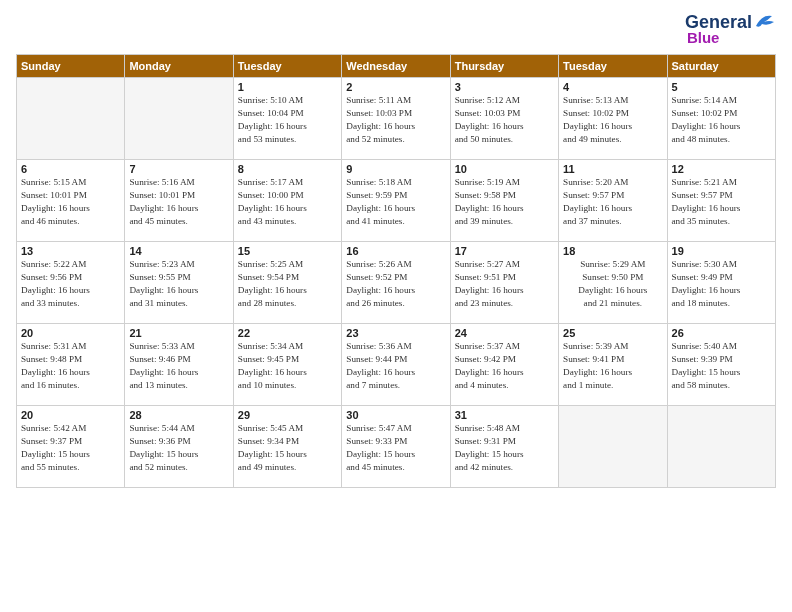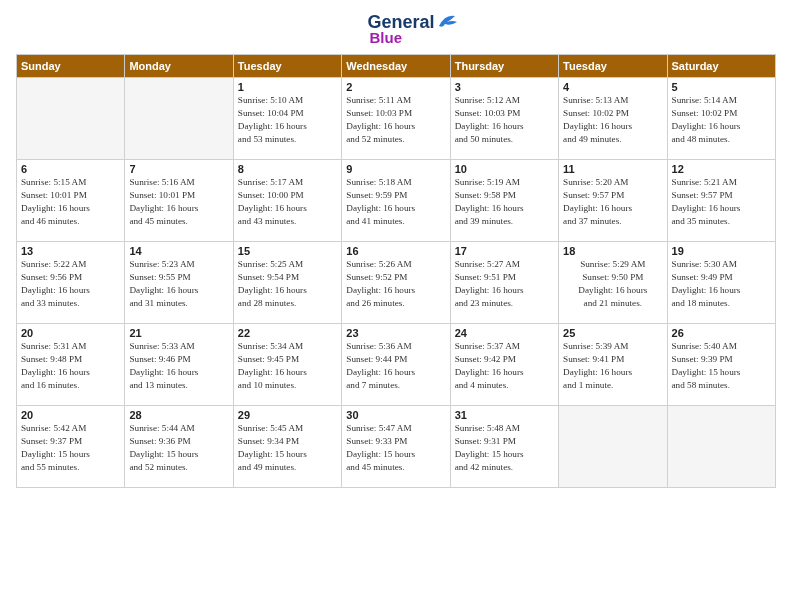--- a/index.html
+++ b/index.html
@@ -11,21 +11,21 @@
       overflow: hidden;
     }
     .page {
       width: 792px;
       height: 612px;
       background: #fff;
       padding: 12px 16px 8px 16px;
     }
     .header {
       display: flex;
-      justify-content: center;
+      justify-content: flex-end;
       align-items: flex-start;
       margin-bottom: 8px;
       margin-left: 34px;
     }
     .logo {
       display: flex;
       flex-direction: column;
       align-items: flex-start;
     }
     .logo-row {

